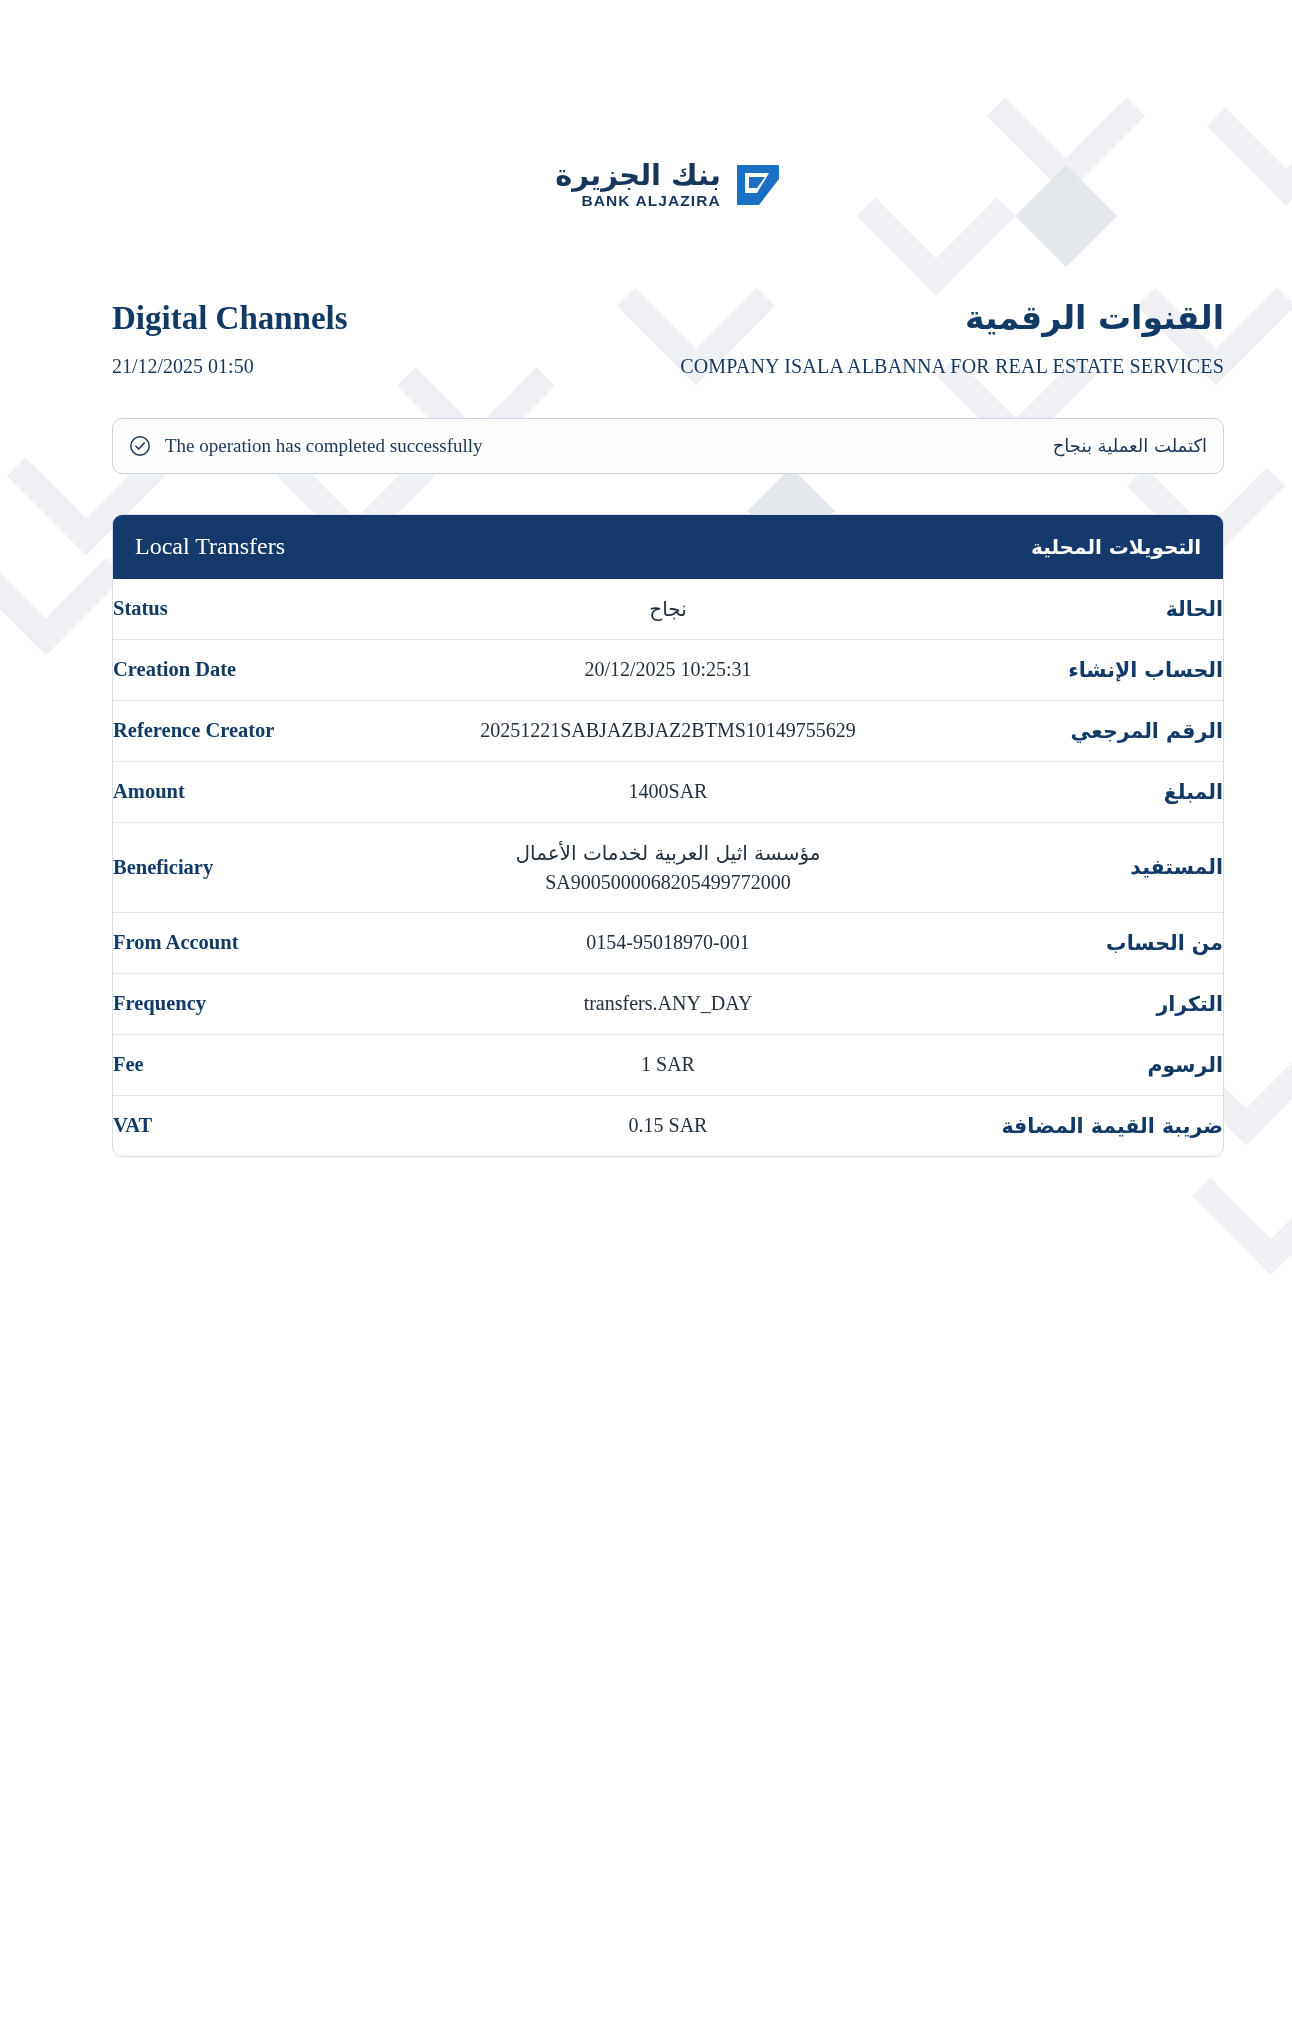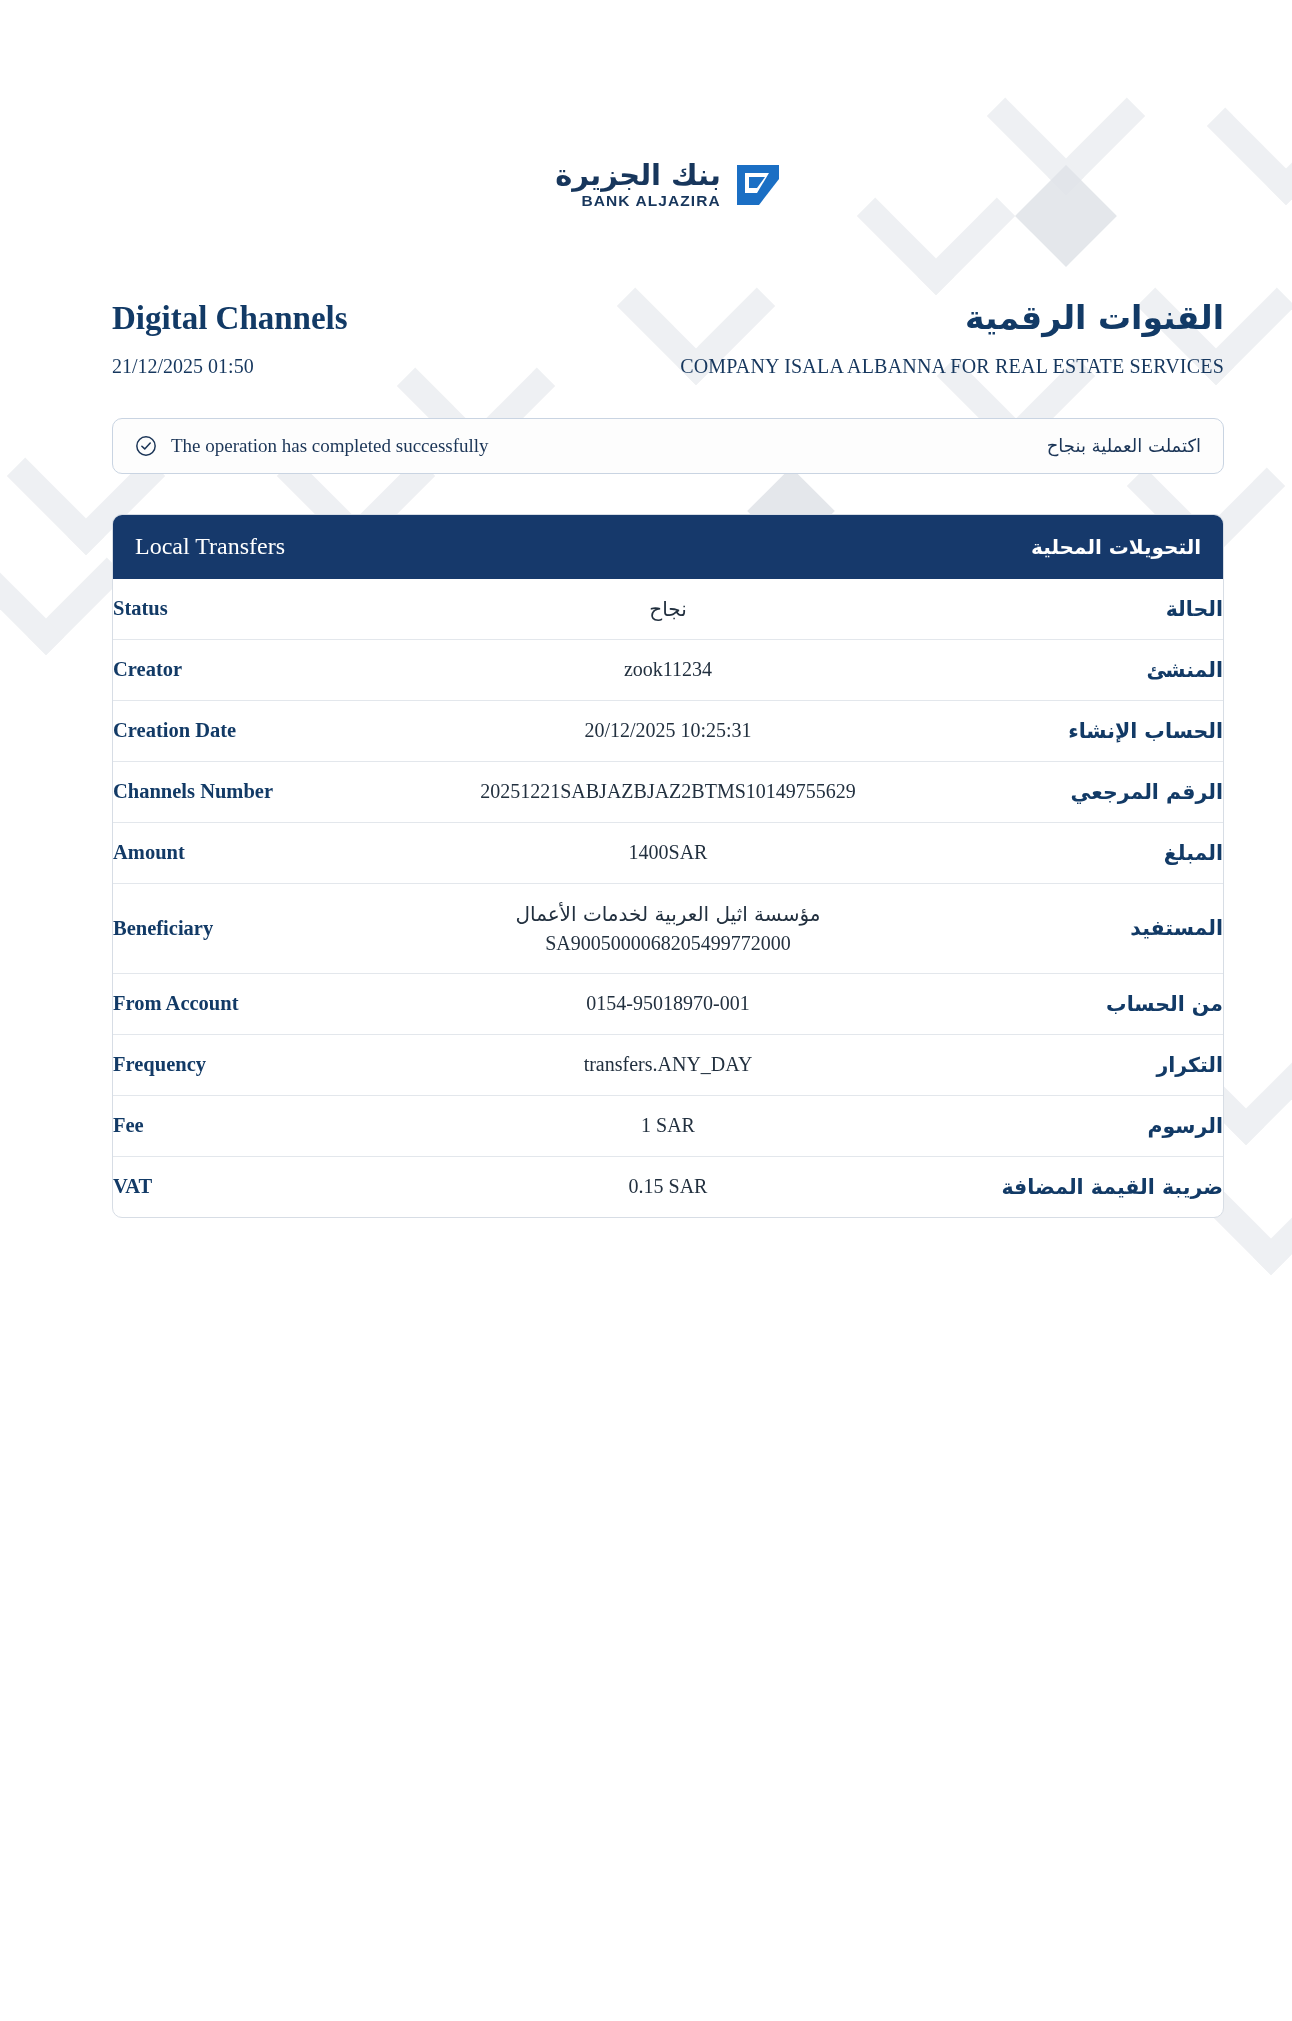--- a/index.html
+++ b/index.html
@@ -122,21 +122,21 @@
   
   .banner {
     margin: 40px 68px 0 68px;
     border: 1px solid #c9d4e2;
     border-radius: 10px;
     background: #fdfdfd;
     height: 56px;
     display: flex;
     align-items: center;
     justify-content: space-between;
-    padding: 0 22px;
+    padding: 0 16px;
     box-sizing: border-box;
   }
   .banner-left {
     display: flex;
     align-items: center;
     gap: 14px;
   }
   .check-icon {
     width: 22px;
     height: 22px;
@@ -292,31 +292,26 @@
         <div class="card-header-ar">التحويلات المحلية</div>
       </div>
       <table class="detail">
         <tbody>
           <tr>
             <td class="lbl-en">Status</td>
             <td class="val"><span class="ar">نجاح</span></td>
             <td class="lbl-ar">الحالة</td>
           </tr>
           <tr>
-            <td class="lbl-en">Creator</td>
-            <td class="val"><span>zook11234</span></td>
-            <td class="lbl-ar">المنشئ</td>
-          </tr>
-          <tr>
             <td class="lbl-en">Creation Date</td>
             <td class="val"><span>20/12/2025 10:25:31</span></td>
             <td class="lbl-ar">الحساب الإنشاء</td>
           </tr>
           <tr>
-            <td class="lbl-en">Channels Number</td>
+            <td class="lbl-en">Reference Creator</td>
             <td class="val"><span>20251221SABJAZBJAZ2BTMS10149755629</span></td>
             <td class="lbl-ar">الرقم المرجعي</td>
           </tr>
           <tr>
             <td class="lbl-en">Amount</td>
             <td class="val"><span>1400SAR</span></td>
             <td class="lbl-ar">المبلغ</td>
           </tr>
           <tr>
             <td class="lbl-en">Beneficiary</td>

